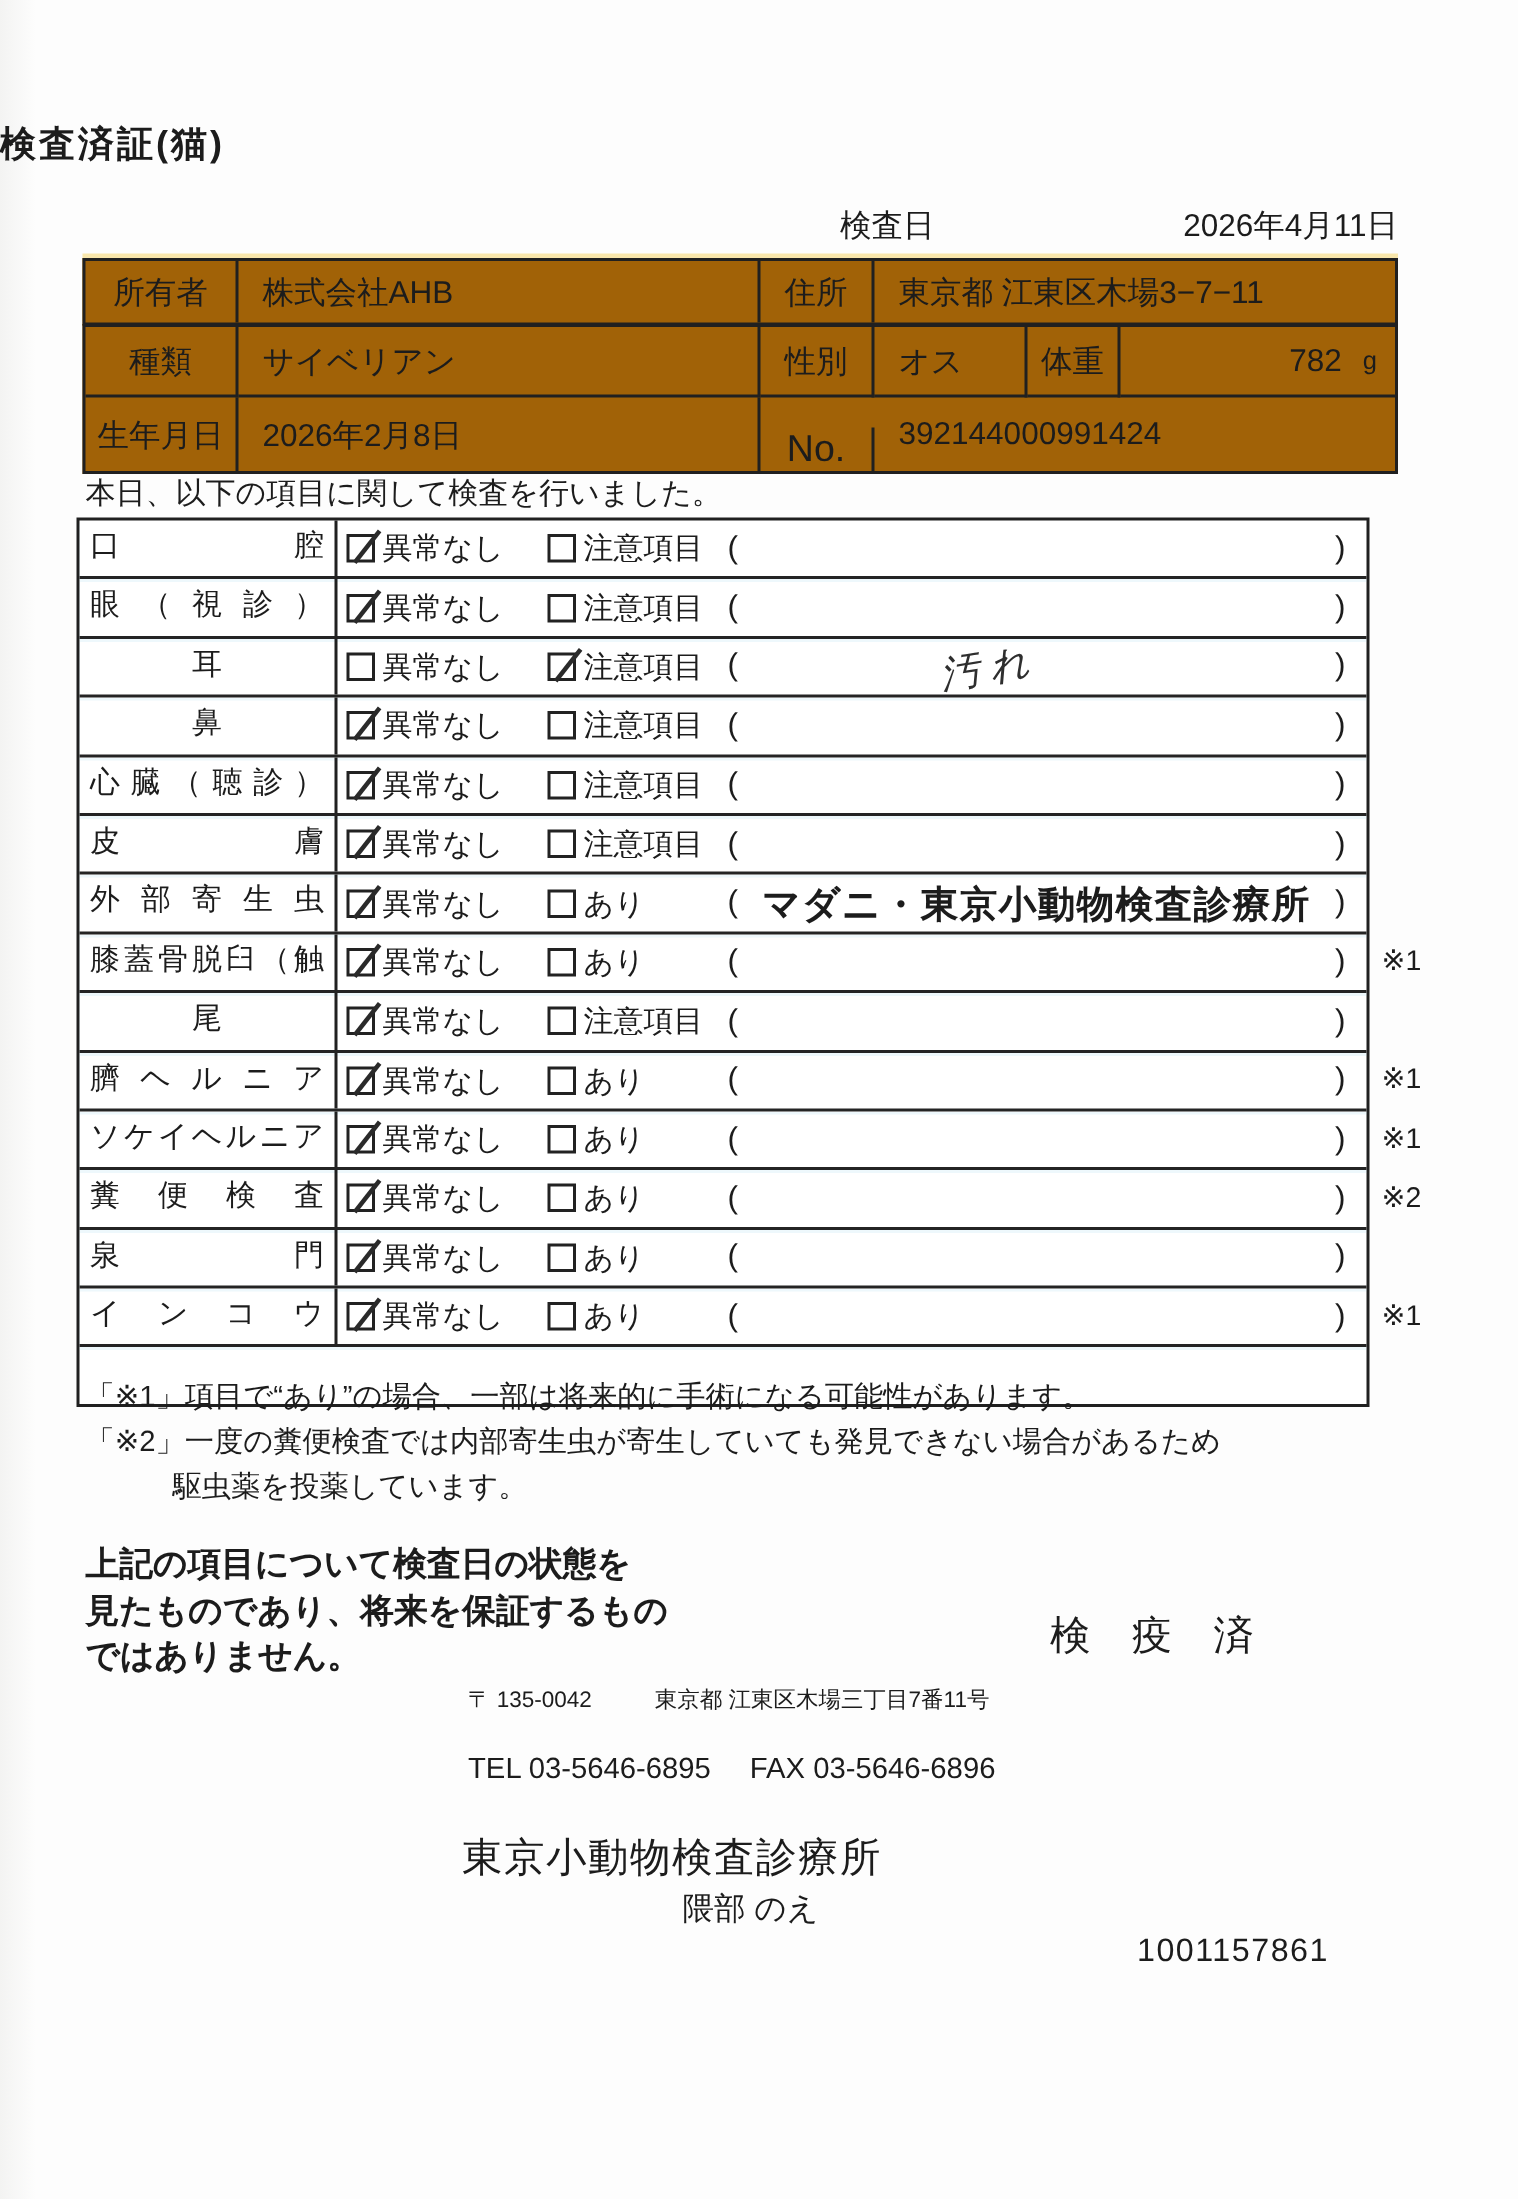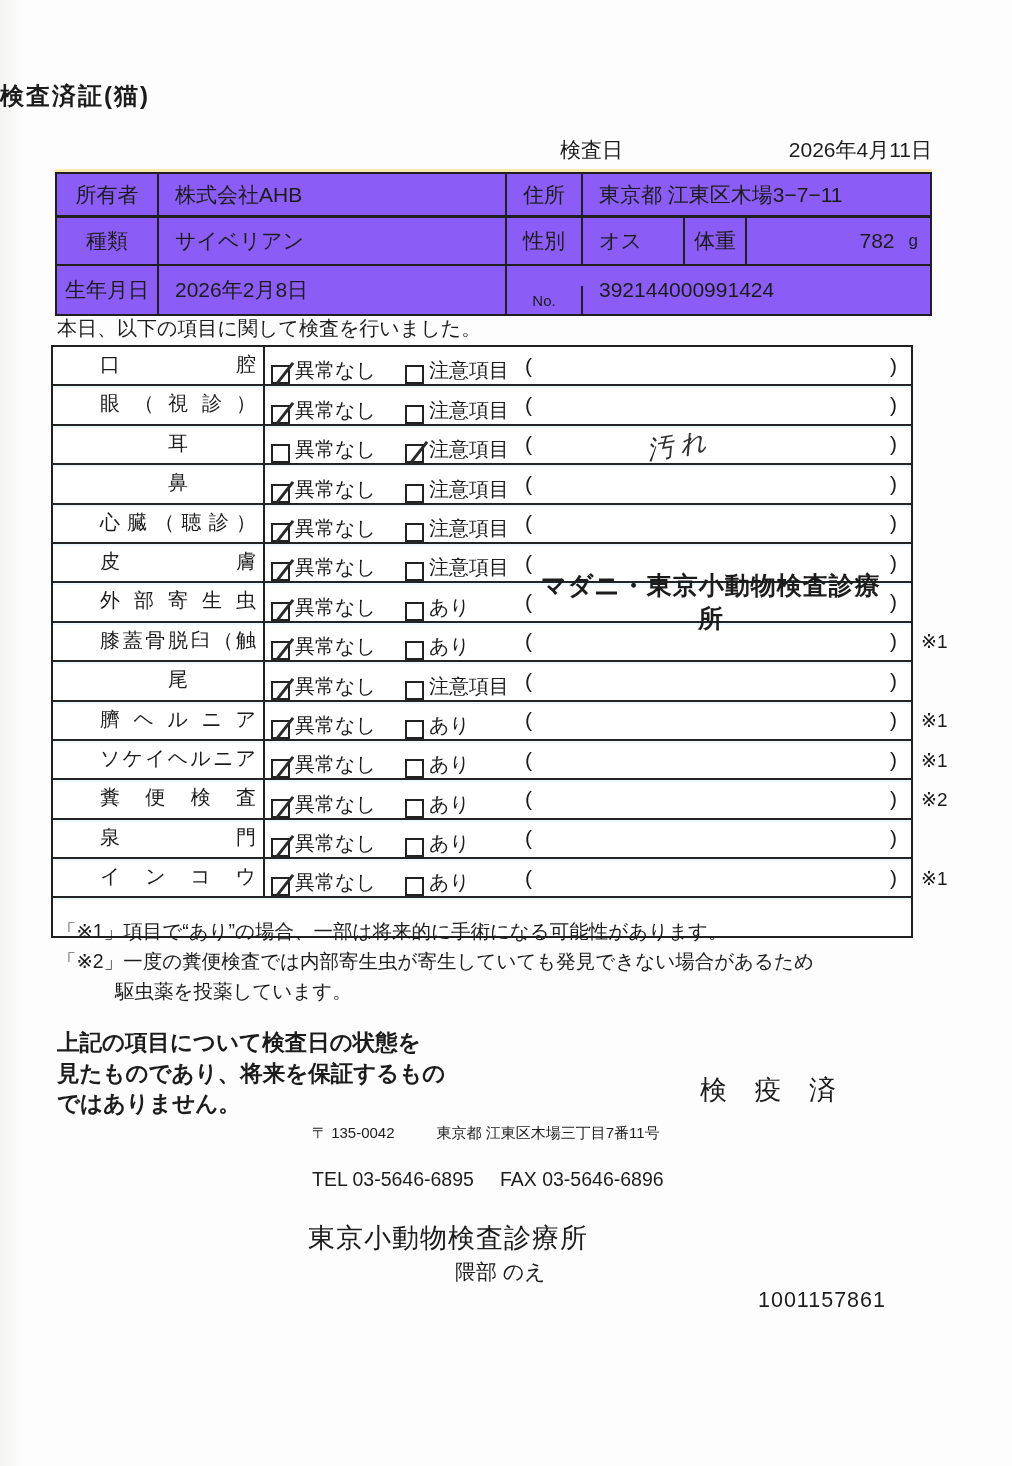--- a/index.html
+++ b/index.html
@@ -13,48 +13,48 @@
     background:linear-gradient(90deg,#f3f3f2,#fdfdfd);pointer-events:none;}
 
   .title{position:absolute;top:80px;left:0;width:980px;
     font-size:24px;font-weight:600;letter-spacing:2px;}
 
   .date-line{position:absolute;top:136px;left:560px;width:372px;display:flex;
     justify-content:space-between;font-size:21px;}
 
   
   .itable{position:absolute;left:55px;width:877px;border:2.6px solid #202020;
-    background:#8b5cf6;display:grid;box-sizing:border-box;}
+    background:#a16207;display:grid;box-sizing:border-box;}
   .t1{top:172px;height:45px;grid-template-columns:102px 348px 76px 1fr;
     box-shadow:0 -3px 0 rgba(243,204,74,.45);}
   .t2{top:216px;height:100px;grid-template-columns:102px 348px 76px 102px 62px 1fr;
     grid-template-rows:1fr 1fr;}
   .tc{display:flex;align-items:center;padding:0 16px;font-size:21px;box-sizing:border-box;}
   .lab{justify-content:center;padding:0 4px;}
   .bR{border-right:2.2px solid #202020;}
   .bB{border-bottom:2.2px solid #202020;}
   .weightcell{justify-content:flex-end;padding-right:12px;}
   .unit{font-size:17px;margin-left:14px;}
-  .nolab{font-size:15px;margin-top:20px;}
+  .nolab{font-size:25px;margin-top:20px;}
   .span46{grid-column:4/7;}
 
   .intro{position:absolute;top:315px;left:57px;font-size:20px;}
 
   
   .ctable{position:absolute;left:51px;top:345px;width:862px;
     border:2.6px solid #202020;background:#fff;box-sizing:border-box;}
   .crow{display:flex;height:37.4px;border-bottom:2px solid #242424;position:relative;
-    box-shadow:0 2px 0 rgba(140,205,235,.15);padding-left:40px;}
+    box-shadow:0 2px 0 rgba(140,205,235,.15);}
   .crow:last-child{border-bottom:none;box-shadow:none;}
   .citem{width:172px;flex:none;border-right:2.2px solid #202020;box-sizing:border-box;
     padding:0 7px;font-size:20px;line-height:35px;
     text-align:justify;text-align-last:justify;overflow:hidden;}
   .citem.center{text-align:center;text-align-last:center;}
   .ccell{position:relative;flex:1;}
-  .opt{position:absolute;top:0;bottom:0;display:flex;align-items:flex-end;font-size:20px;white-space:nowrap;}
+  .opt{position:absolute;top:0;bottom:0;display:flex;align-items:center;font-size:20px;white-space:nowrap;}
   .cb{position:relative;display:inline-block;width:15px;height:15px;border:2.2px solid #222;
     margin-right:5px;flex:none;background:#fff;}
   .cb.checked::after{content:"";position:absolute;left:2px;bottom:-2px;width:2.6px;height:27px;
     background:#2a2a2a;transform-origin:50% 100%;transform:rotate(38deg);}
   .pgroup{position:absolute;left:260px;right:14px;top:0;bottom:0;display:flex;
     align-items:center;justify-content:space-between;font-size:21px;}
   .notebox{flex:1;text-align:center;}
   .note-print{font-weight:600;font-size:25px;letter-spacing:1px;}
   .note-hand{display:inline-block;font-size:26px;letter-spacing:7px;color:#2e2e2e;
     transform:rotate(-9deg) skewX(-14deg) translate(-30px,-4px);}

